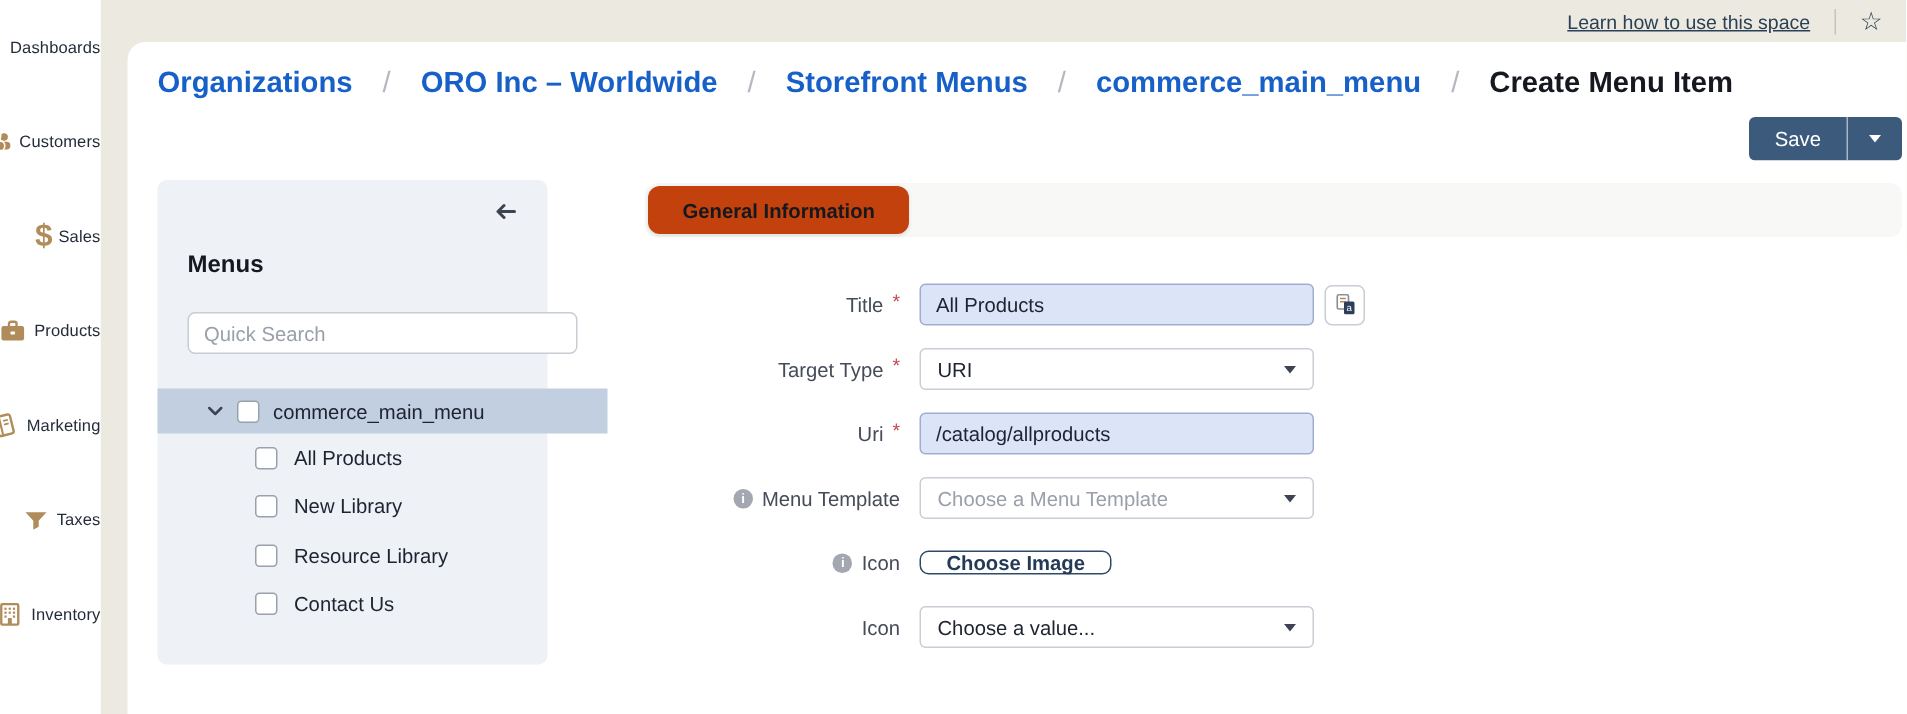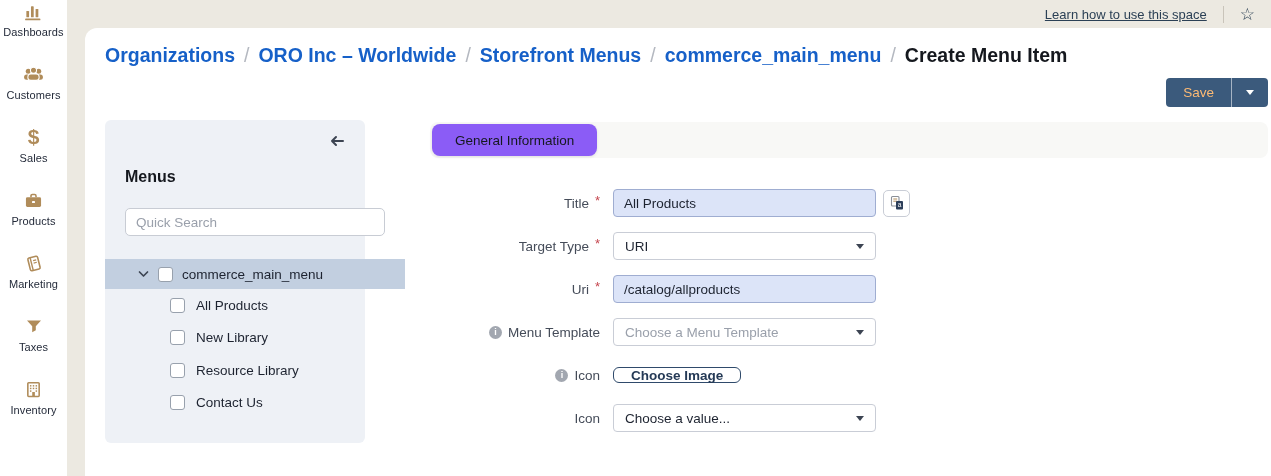--- a/index.html
+++ b/index.html
@@ -7,59 +7,59 @@
   body { font-family:"Liberation Sans", sans-serif; background:#fff; }
   .stage { position:relative; width:1271px; height:476px; background:#fff; overflow:hidden; }
 
   
   .beige-bg { position:absolute; left:67px; top:0; right:0; bottom:0; background:#ece9e1; }
   
   .card { position:absolute; left:85px; top:28px; right:0; bottom:0; background:#fff; border-radius:12px 0 0 0; }
 
   
   .sidebar { position:absolute; left:0; top:0; width:67px; height:476px; background:#fff; z-index:5; }
-  .nav-item { height:63px; display:flex; flex-direction:column; align-items:center; justify-content:flex-start; gap:4px; cursor:pointer; }
+  .nav-item { height:63px; display:flex; align-items:center; justify-content:flex-end; gap:4px; cursor:pointer; }
   .nav-item .nav-icon { height:22px; display:flex; align-items:center; justify-content:center; color:#b08c5a; }
   .nav-item .nav-label { font-size:11px; color:#242b3a; letter-spacing:0.1px; }
   .dollar-glyph { font-size:21px; font-weight:bold; color:#b08c5a; line-height:20px; }
 
   
   .topbar { position:absolute; left:67px; top:0; right:0; height:28px; display:flex; align-items:center; justify-content:flex-end; padding-right:16px; z-index:4; }
   .learn-link { font-size:13px; color:#2b4055; text-decoration:underline; cursor:pointer; }
   .topbar-divider { width:1px; height:17px; background:#c9c4ba; margin:0 16px; }
   .star { font-size:17px; color:#2b4055; cursor:pointer; line-height:1; }
 
   
-  .breadcrumb { position:absolute; left:105px; top:44px; display:flex; align-items:flex-end; gap:9px; font-size:19.5px; font-weight:600; white-space:nowrap; }
+  .breadcrumb { position:absolute; left:105px; top:44px; display:flex; align-items:flex-end; gap:20px; font-size:19.5px; font-weight:600; white-space:nowrap; }
   .crumb-link { color:#1660c8; cursor:pointer; }
   .crumb-sep { color:#b4b8c0; font-weight:400; }
   .crumb-current { color:#15181e; }
 
   
   .save-group { position:absolute; right:3px; top:78px; display:flex; height:29px; border-radius:4px; overflow:hidden; }
-  .save-main { background:#3b5a7c; color:#fdba74; font-size:13.5px; display:flex; align-items:center; padding:0 17px; cursor:pointer; border-right:1px solid rgba(255,255,255,.55); }
+  .save-main { background:#3b5a7c; color:#ffffff; font-size:13.5px; display:flex; align-items:center; padding:0 17px; cursor:pointer; border-right:1px solid rgba(255,255,255,.55); }
   .save-caret { background:#3b5a7c; width:36px; display:flex; align-items:center; justify-content:center; cursor:pointer; }
   .caret-down-white { width:0; height:0; border-left:4px solid transparent; border-right:4px solid transparent; border-top:5px solid #fff; }
 
   
   .panel { position:absolute; left:105px; top:120px; width:260px; height:323px; background:#eef1f6; border-radius:6px; }
   .panel-collapse { position:absolute; right:20px; top:14px; cursor:pointer; }
   .panel-title { position:absolute; left:20px; top:48px; font-size:16px; font-weight:bold; color:#15181e; }
   .panel-search { position:absolute; left:20px; top:88px; width:260px; height:28px; border:1px solid #c8ccd4; border-radius:5px; background:#fff; font-size:13.5px; padding:0 10px; color:#1d2330; font-family:"Liberation Sans", sans-serif; outline:none; }
   .panel-search::placeholder { color:#9aa0ab; }
   .tree { position:absolute; left:0; top:139px; width:300px; }
   .tree-row { display:flex; align-items:center; cursor:pointer; }
   .tree-root { height:30px; background:#c2cfe0; padding-left:33px; gap:9px; }
   .tree-child { height:32.5px; padding-left:65px; gap:11px; }
   .checkbox { width:15px; height:15px; background:#fff; border:1px solid #98a1ad; border-radius:3px; flex:0 0 auto; cursor:pointer; }
   .tree-label { font-size:13.5px; color:#1d2330; }
 
   
   .tab-strip { position:absolute; left:430px; top:122px; right:3px; height:36px; background:#f8f8f6; border-radius:8px; }
-  .tab-active { position:absolute; left:2px; top:2px; height:32px; background:#8b5cf6; border-radius:8px; display:flex; align-items:center; padding:0 23px; font-size:13.5px; font-weight:normal; color:#15181e; box-shadow:0 1px 3px rgba(40,45,60,.12); cursor:pointer;text-align:center; }
+  .tab-active { position:absolute; left:2px; top:2px; height:32px; background:#c2410c; border-radius:8px; display:flex; align-items:center; padding:0 23px; font-size:13.5px; font-weight:bold; color:#15181e; box-shadow:0 1px 3px rgba(40,45,60,.12); cursor:pointer;text-align:center; }
 
   
   .form { position:absolute; left:430px; top:189px; }
   .form-row { display:flex; align-items:center; height:28px; margin-bottom:15px; }
   .form-label { width:183px; display:flex; align-items:center; justify-content:flex-end; gap:6px; padding-right:13px; font-size:13.5px; color:#454c59; white-space:nowrap; }
   .req { color:#c5464f; font-size:13px; position:relative; top:-3px; }
   .info-icon { width:13px; height:13px; border-radius:50%; background:#a2a7b0; color:#fff; font-size:9px; font-weight:bold; display:flex; align-items:center; justify-content:center; flex:0 0 auto; font-style:normal; cursor:pointer; }
   .field-input { width:263px; height:28px; border-radius:4px; font-size:13.5px; padding:0 10px; color:#1d2330; font-family:"Liberation Sans", sans-serif; outline:none; }
   .highlight { background:#dce4f8; border:1px solid #9fadd1; }
   .select { width:263px; height:28px; background:#fff; border:1px solid #c9cdd6; border-radius:4px; display:flex; align-items:center; justify-content:space-between; padding:0 11px; font-size:13.5px; color:#1d2330; cursor:pointer; }

